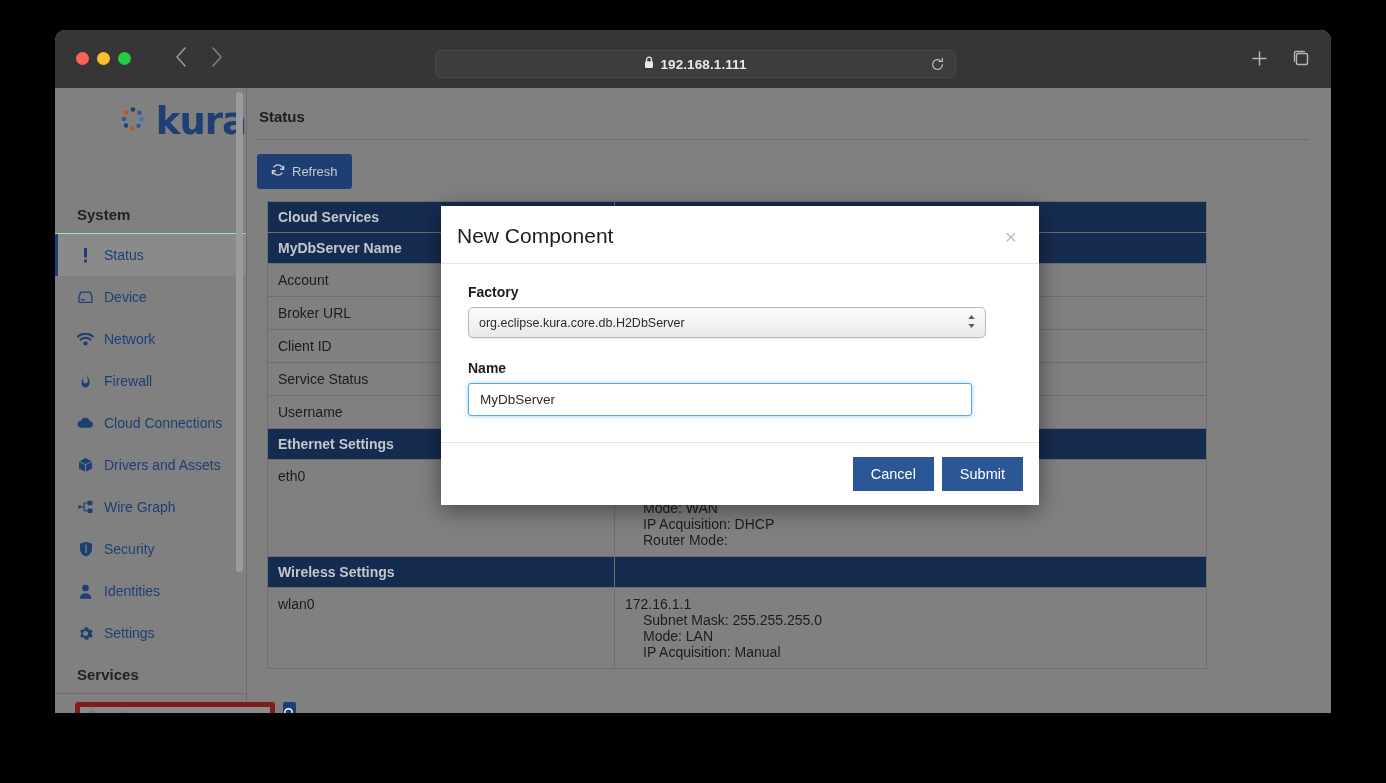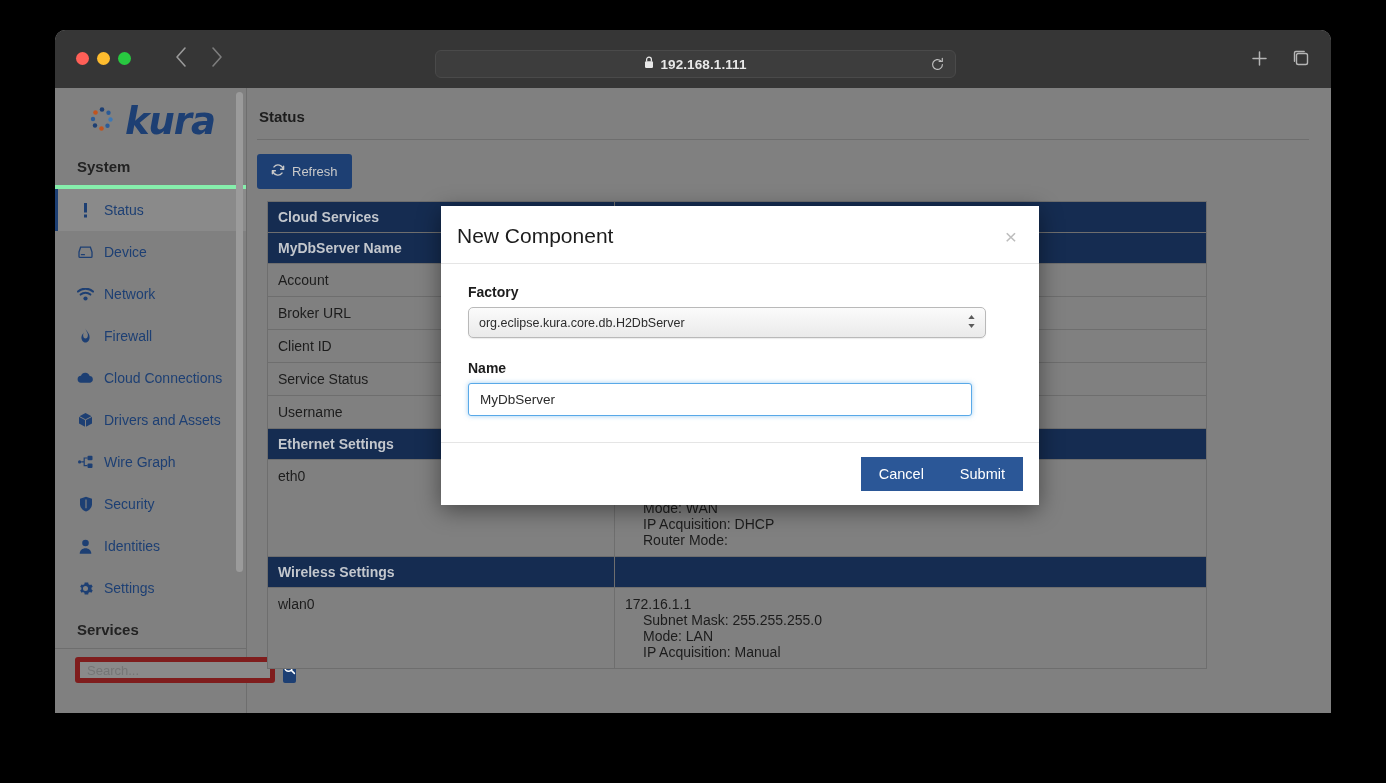--- a/index.html
+++ b/index.html
@@ -78,40 +78,39 @@
   
   #sidebar {
     width: 192px;
     background: #808080;
     border-right: 1px solid #6e6e6e;
     position: relative;
     flex: 0 0 192px;
   }
   #brand {
     height: 62px;
-    display: flex; align-items: center; justify-content: center;
+    display: flex; align-items: center; justify-content: flex-end;
     gap: 7px;
     padding-top: 4px;
-    font-style: italic;
   }
   #kura-word {
     font-size: 37px;
     font-weight: bold;
     color: #1d3f73;
     letter-spacing: -1px;
     line-height: 1;
     font-family: "DejaVu Sans", sans-serif;
   }
   #section-system, #section-services {
     font-size: 15px;
     font-weight: bold;
     color: #222;
     padding: 8px 0 10px 22px;
   }
-  #section-system { border-bottom: 4px solid #86efac; }
+  #section-system { border-bottom: 1px solid #86efac; margin-top: 48px; }
   #section-services { border-bottom: 1px solid #6e6e6e; padding-top: 12px; }
 
   .nav-item {
     display: flex; align-items: center;
     gap: 10px;
     height: 42px;
     padding-left: 22px;
     color: #1d3f73;
     font-size: 14px;
     cursor: pointer;
@@ -294,21 +293,21 @@
     font-size: 13.5px;
     color: #2c2c2c;
     padding: 0 11px;
     outline: none;
     box-shadow: 0 0 5px rgba(80,165,230,0.55);
     font-family: "Liberation Sans", sans-serif;
   }
   #modal-footer {
     border-top: 1px solid #e5e5e5;
     padding: 14px 16px;
-    display: flex; justify-content: flex-end; 
+    display: flex; justify-content: flex-end; gap: 8px;
   }
   .modal-btn {
     background: #2b5797;
     color: #fff;
     border: none;
     font-size: 14.5px;
     padding: 9px 18px;
     cursor: pointer;
     font-family: "Liberation Sans", sans-serif;
   }

